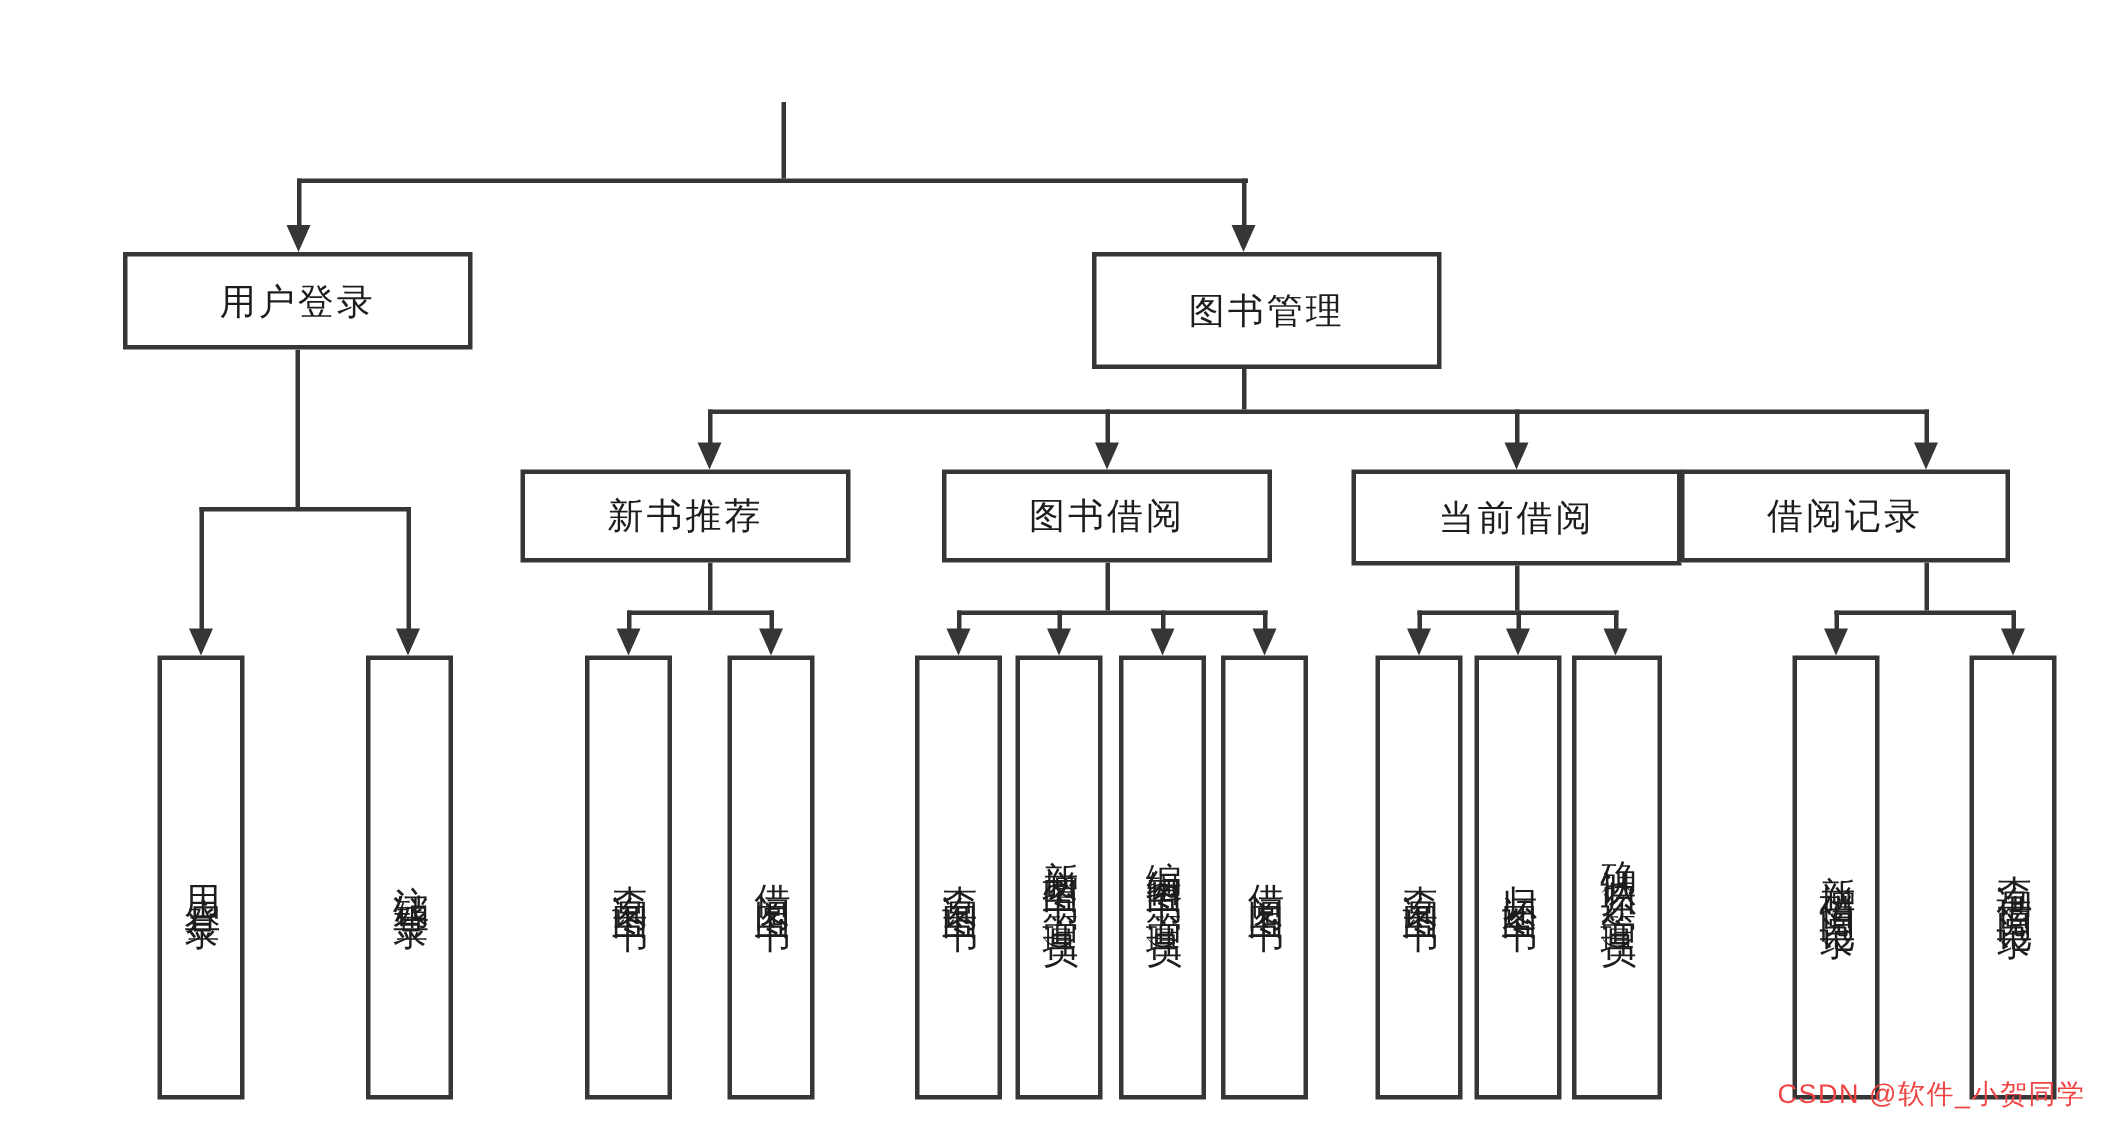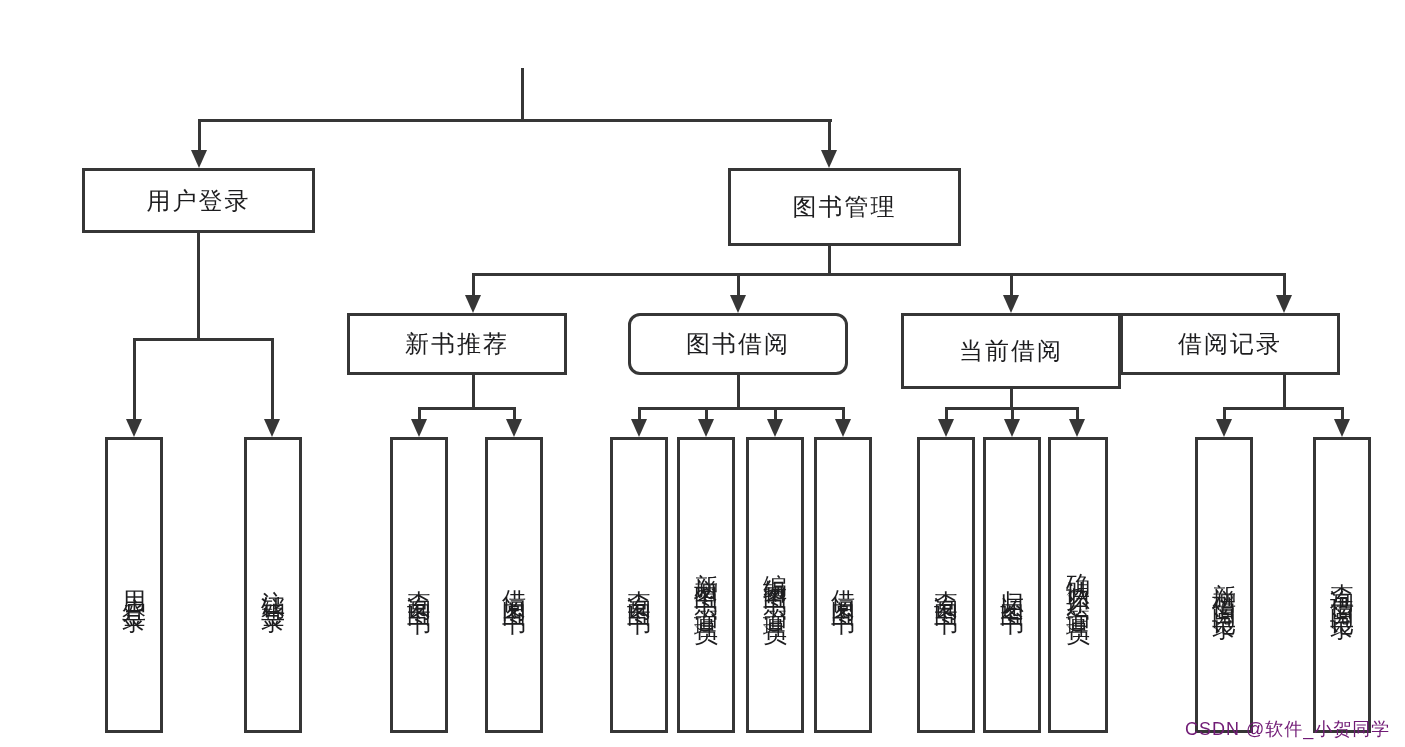--- a/index.html
+++ b/index.html
@@ -6,34 +6,34 @@
   #stage{position:relative;width:1405px;height:747px;background:#ffffff;overflow:hidden;
          font-family:"Liberation Sans","DejaVu Sans",sans-serif;color:#1a1a1a;}
   .box{position:absolute;box-sizing:border-box;background:#fff;border:3px solid #363636;
        display:flex;align-items:center;justify-content:center;
        font-size:24px;letter-spacing:2px;color:#1d1d1f;z-index:2;}
   .vbox{writing-mode:vertical-rl;text-orientation:mixed;letter-spacing:7px;line-height:1.0;}
   .ln{position:absolute;background:#363636;z-index:1;}
   .tri{position:absolute;width:0;height:0;border-left:8px solid transparent;
        border-right:8px solid transparent;border-top:18px solid #363636;z-index:1;}
   #watermark{position:absolute;left:1185px;top:717px;font-size:18px;letter-spacing:1px;
-       color:#701a75;z-index:5;white-space:nowrap;}
+       color:#ef4444;z-index:5;white-space:nowrap;}
 </style>
 </head>
 <body>
 
 <div id="stage">
 
 
   <div class="box" style="left:82px;top:168px;width:233px;height:65px;">用户登录</div>
   <div class="box" style="left:728px;top:168px;width:233px;height:78px;">图书管理</div>
 
   <div class="box" style="left:347px;top:313px;width:220px;height:62px;">新书推荐</div>
-  <div class="box" style="left:628px;top:313px;width:220px;height:62px;border-radius:12px;">图书借阅</div>
-  <div class="box" style="left:901px;top:313px;width:220px;height:76px;">当前借阅</div>
+  <div class="box" style="left:628px;top:313px;width:220px;height:62px;">图书借阅</div>
+  <div class="box" style="left:901px;top:313px;width:220px;height:64px;">当前借阅</div>
   <div class="box" style="left:1120px;top:313px;width:220px;height:62px;">借阅记录</div>
 
   <div class="box vbox" style="left:105px;top:437px;width:58px;height:296px;">用户登录</div>
   <div class="box vbox" style="left:244px;top:437px;width:58px;height:296px;">注销登录</div>
 
   <div class="box vbox" style="left:390px;top:437px;width:58px;height:296px;">查询图书</div>
   <div class="box vbox" style="left:485px;top:437px;width:58px;height:296px;">借阅图书</div>
 
   <div class="box vbox" style="left:610px;top:437px;width:58px;height:296px;">查询图书</div>
   <div class="box vbox" style="left:677px;top:437px;width:58px;height:296px;">新增图书（管理员）</div>

